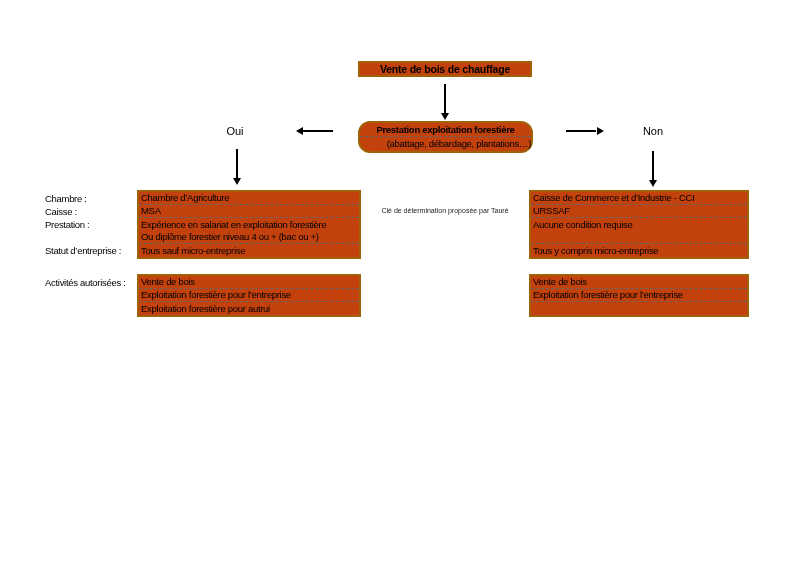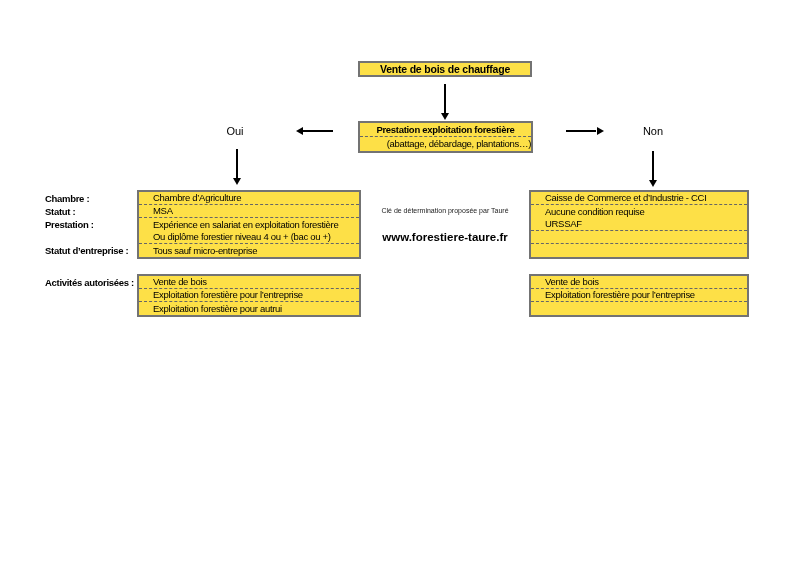--- a/index.html
+++ b/index.html
@@ -1,45 +1,45 @@
 <!DOCTYPE html>
 <html><head>
 <meta charset="utf-8">
 <style>
   html,body { margin:0; padding:0; background:#ffffff; }
   .canvas {
     position:relative; width:800px; height:565px; background:#ffffff;
     font-family:"Liberation Sans", sans-serif; color:#000; overflow:hidden;
   }
-  .box { position:absolute; border:2px solid #737373; box-sizing:border-box; background:#fde047; }
+  .box { position:absolute; border:2px solid #a16207; box-sizing:border-box; background:#c2410c; }
 
   
   .title-box { left:358px; top:61px; width:174px; height:16px;
     display:flex; align-items:center; justify-content:center;
     font-weight:bold; font-size:10.5px; letter-spacing:-0.2px; }
 
   
-  .decision-box { left:358px; top:121px; width:175px; height:32px; }
+  .decision-box { left:358px; top:121px; width:175px; height:32px;border-radius:12px; }
   .drow { text-align:center; font-size:9.5px; letter-spacing:-0.3px; white-space:nowrap; overflow:hidden; }
   .drow.first { font-weight:bold; height:13px; line-height:13px; border-bottom:1px dashed #666; }
   .drow.second { height:14px; line-height:14px;text-align:right; }
 
   
   .info-box { overflow:hidden; }
-  .cell { font-size:9.5px; letter-spacing:-0.3px; padding-left:14px;
+  .cell { font-size:9.5px; letter-spacing:-0.3px; padding-left:2px;
     height:13px; line-height:13px; white-space:nowrap; overflow:hidden; }
   .cell.sep { height:12px; line-height:12px; border-bottom:1px dashed #666; }
 
   .yes-info  { left:137px; top:190px; width:224px; height:69px; }
   .no-info   { left:529px; top:190px; width:220px; height:69px; }
   .yes-acts  { left:137px; top:274px; width:224px; height:43px; }
   .no-acts   { left:529px; top:274px; width:220px; height:43px; }
 
   
-  .flabel { position:absolute; left:45px; font-weight:bold; font-size:9.5px;
+  .flabel { position:absolute; left:45px; font-weight:normal; font-size:9.5px;
     letter-spacing:-0.3px; height:13px; line-height:13px; white-space:nowrap; }
 
   
   .branch-label { position:absolute; width:34px; text-align:center; font-size:11px; height:13px; line-height:13px; }
 
   
   .varrow { position:absolute; width:10px; height:36px; }
   .varrow .shaft { position:absolute; left:4px; top:0; width:2px; height:30px; background:#000; }
   .varrow .head  { position:absolute; left:1px; bottom:0; width:0; height:0;
     border-left:4px solid transparent; border-right:4px solid transparent; border-top:7px solid #000; }
@@ -92,48 +92,48 @@
   <div class="varrow" style="left:232px; top:149px;">
     <div class="shaft"></div>
     <div class="head"></div>
   </div>
   <div class="varrow" style="left:648px; top:151px;">
     <div class="shaft"></div>
     <div class="head"></div>
   </div>
 
   <div class="flabel" style="top:192px;">Chambre :</div>
-  <div class="flabel" style="top:205px;">Statut :</div>
+  <div class="flabel" style="top:205px;">Caisse :</div>
   <div class="flabel" style="top:218px;">Prestation :</div>
   <div class="flabel" style="top:244px;">Statut d’entreprise :</div>
   <div class="flabel" style="top:276px;">Activités autorisées :</div>
 
   <div class="box info-box yes-info">
     <div class="cell sep">Chambre d’Agriculture</div>
     <div class="cell sep">MSA</div>
     <div class="cell">Expérience en salariat en exploitation forestière</div>
     <div class="cell sep">Ou diplôme forestier niveau 4 ou + (bac ou +)</div>
     <div class="cell">Tous sauf micro-entreprise</div>
   </div>
 
   <div class="box info-box no-info">
     <div class="cell sep">Caisse de Commerce et d’Industrie - CCI</div>
+    <div class="cell sep">URSSAF</div>
     <div class="cell">Aucune condition requise</div>
-    <div class="cell sep">URSSAF</div>
     <div class="cell sep"></div>
+    <div class="cell">Tous y compris micro-entreprise</div>
   </div>
 
   <div class="box info-box yes-acts">
     <div class="cell sep">Vente de bois</div>
     <div class="cell sep">Exploitation forestière pour l’entreprise</div>
     <div class="cell">Exploitation forestière pour autrui</div>
   </div>
 
   <div class="box info-box no-acts">
     <div class="cell sep">Vente de bois</div>
     <div class="cell sep">Exploitation forestière pour l’entreprise</div>
     <div class="cell"></div>
   </div>
 
   <div class="credit">Clé de détermination proposée par Tauré</div>
-  <div class="website">www.forestiere-taure.fr</div>
 
 </div>
 
 </body></html>

